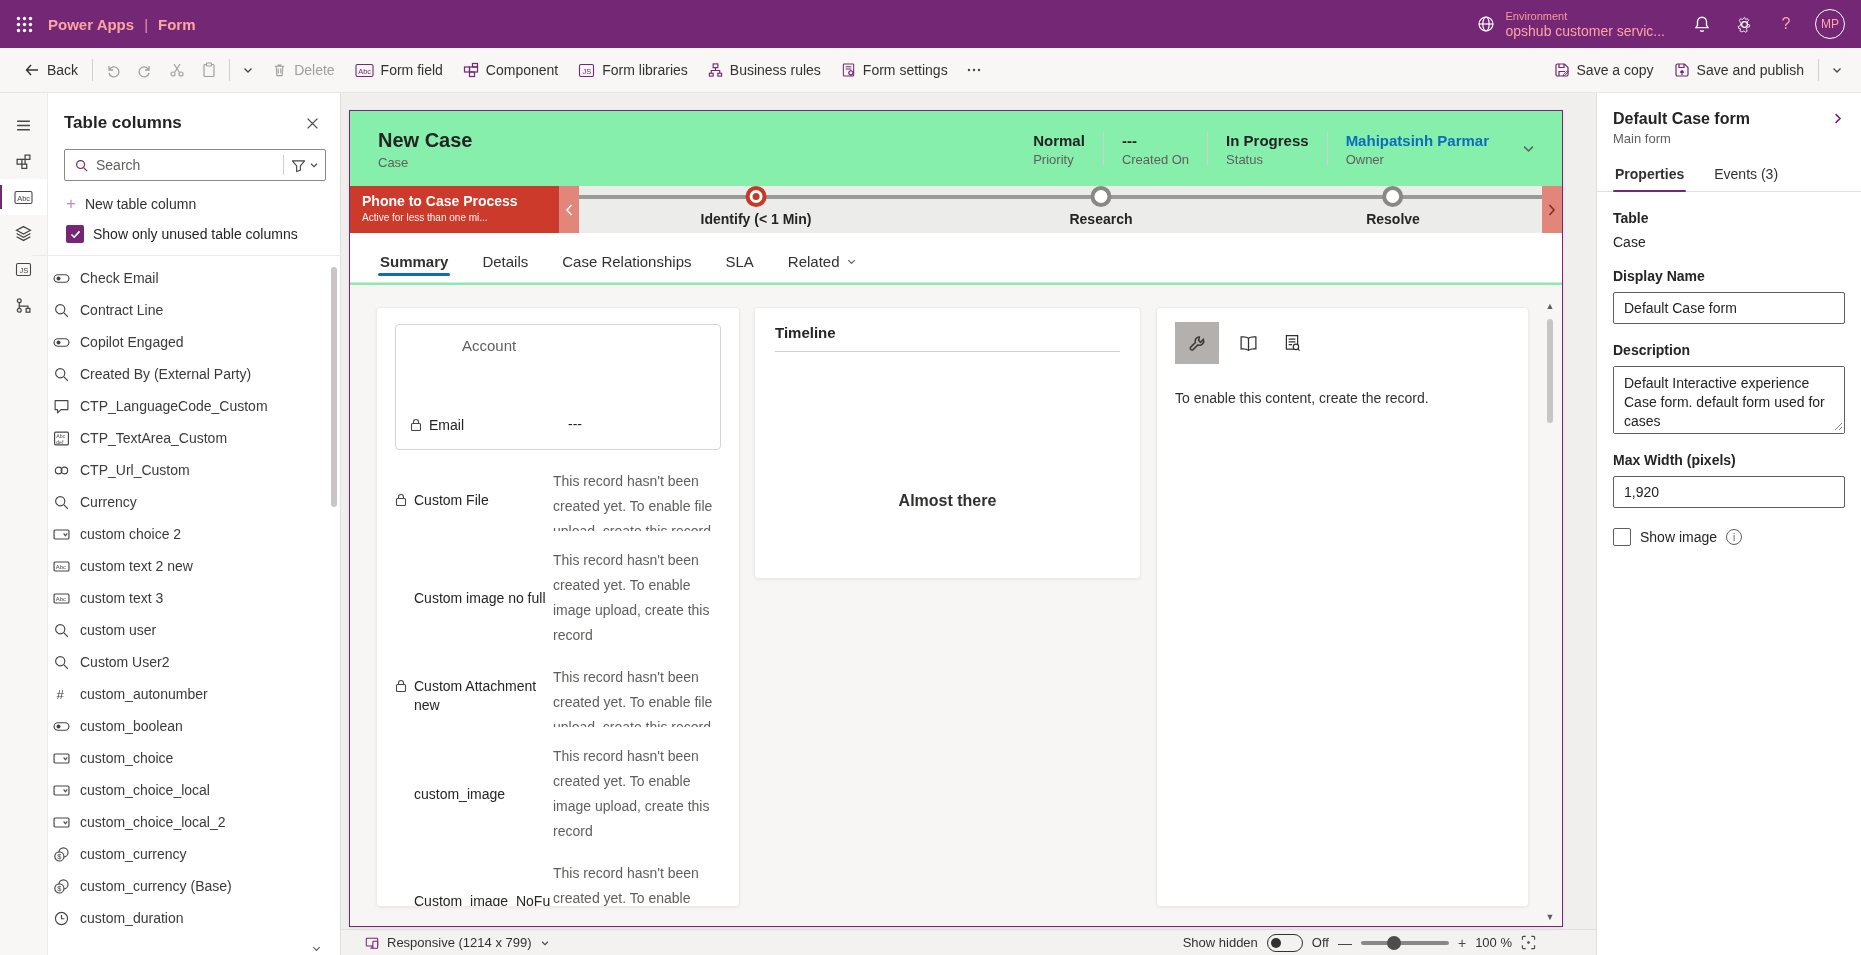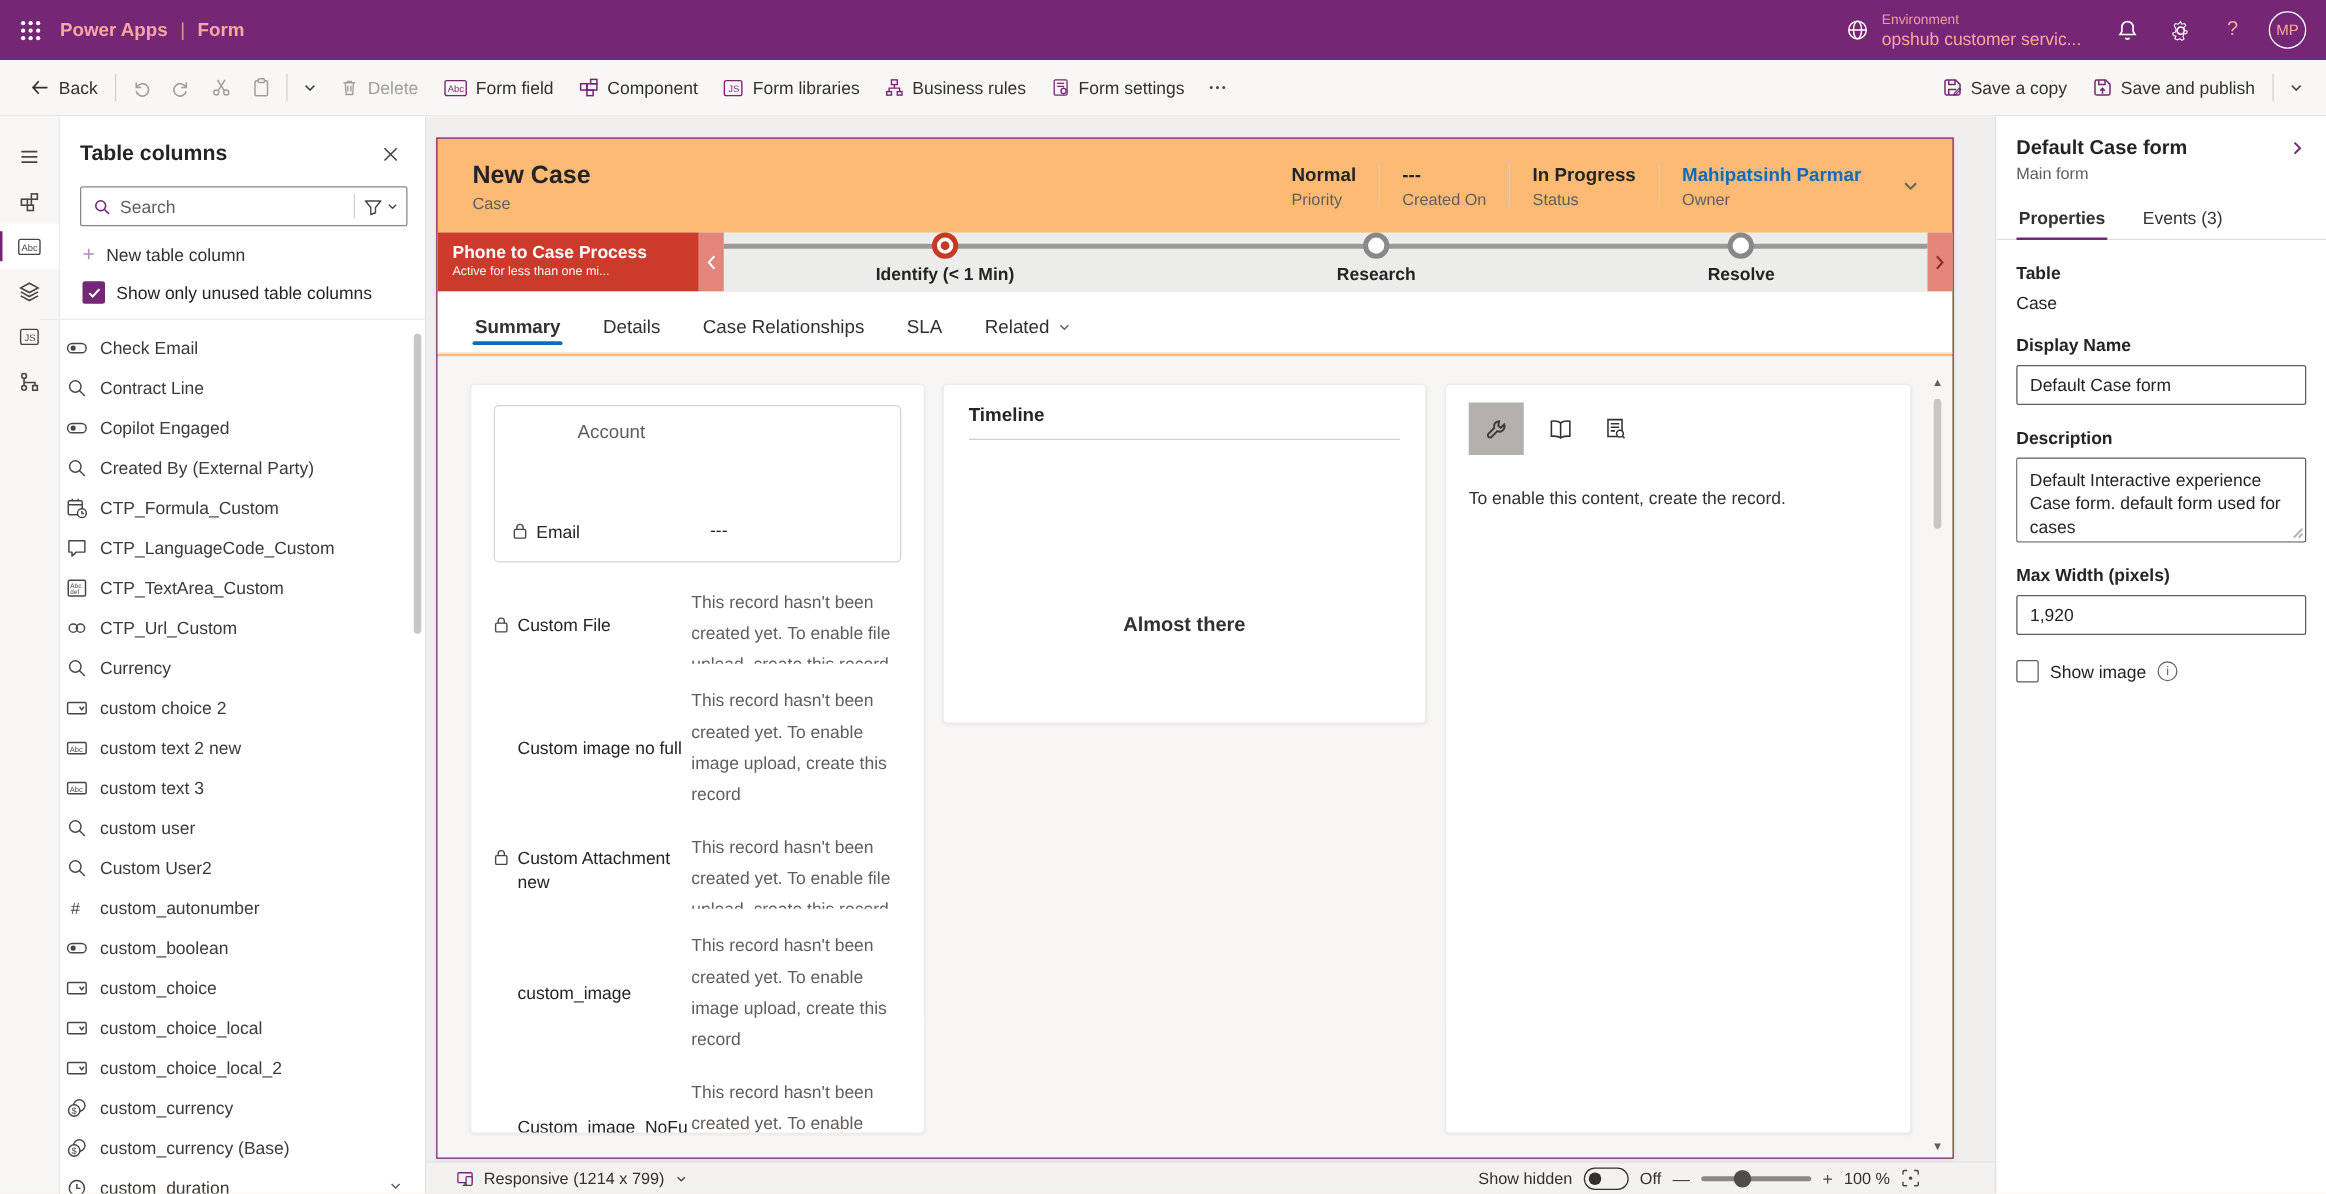--- a/index.html
+++ b/index.html
@@ -57,21 +57,21 @@
 .cbox { width:18px; height:18px; border-radius:2px; background:#742774; display:flex; align-items:center; justify-content:center; flex:0 0 18px; }
 .panel-div { height:1px; background:#edebe9; margin:0 -14px 0 -16px; }
 .col-list { flex:1; overflow:hidden; padding:6px 0 0 2px; }
 .col-item { height:32px; display:flex; align-items:center; gap:10px; padding:0 8px 0 2px; color:#3b3a39; cursor:pointer; white-space:nowrap; }
 .col-item .ci { width:18px; display:flex; justify-content:center; color:#484644; flex:0 0 18px; }
 .panel-sbar { position:absolute; right:3px; top:174px; width:6px; height:240px; border-radius:3px; background:#c8c6c4; }
 .panel-down { position:absolute; right:18px; bottom:1px; color:#605e5c; }
 
 
 .canvas { flex:1; background:#f0efee; display:flex; flex-direction:column; min-width:0; position:relative; }
-.form-card { width:1214px; height:818px; margin:17px 0 0 8px; background:#fdba74; border:1.5px solid #742774; position:relative; overflow:hidden; box-shadow:0 1px 4px rgba(0,0,0,.08); }
+.form-card { width:1214px; height:818px; margin:17px 0 0 8px; background:#86efac; border:1.5px solid #742774; position:relative; overflow:hidden; box-shadow:0 1px 4px rgba(0,0,0,.08); }
 
 
 .fhead { height:75px; display:flex; align-items:center; padding:0 20px 0 28px; }
 .ftitle .t { font-size:20px; font-weight:bold; color:#242424; line-height:26px; }
 .ftitle .s { font-size:13px; color:#605e5c; margin-top:2px; }
 .fhead-right { margin-left:auto; display:flex; align-items:center; }
 .hfield { padding:0 18px; text-align:left; }
 .hfield .v { font-size:15px; font-weight:bold; color:#242424; line-height:19px; white-space:nowrap; }
 .hfield .v.link { color:#0f6cbd; cursor:pointer; }
 .hfield .l { font-size:13px; color:#605e5c; margin-top:2px; }
@@ -496,31 +496,20 @@
               <svg viewBox="0 0 16 16" width="17" height="17" fill="none" stroke="currentColor" stroke-width="1.1">
                 <circle cx="6.8" cy="6.8" r="4.3"></circle>
                 <path d="M10 10l4 4"></path>
               </svg>
             </span>
             <span>Created By (External Party)</span>
           </div>
           <div class="col-item">
             <span class="ci">
               <svg viewBox="0 0 16 16" width="17" height="17" fill="none" stroke="currentColor" stroke-width="1.1">
-                <rect x="1.5" y="2.5" width="10.5" height="10.5" rx="1"></rect>
-                <path d="M1.5 5.5h10.5M4.5 2.5V1M9 2.5V1"></path>
-                <circle cx="11.8" cy="11.8" r="3.3" fill="#fff"></circle>
-                <path d="M11.8 10.2v1.8h1.5"></path>
-              </svg>
-            </span>
-            <span>CTP_Formula_Custom</span>
-          </div>
-          <div class="col-item">
-            <span class="ci">
-              <svg viewBox="0 0 16 16" width="17" height="17" fill="none" stroke="currentColor" stroke-width="1.1">
                 <path d="M2 2.5h12v8.5H7.5l-3.2 3v-3H2z" stroke-linejoin="round"></path>
               </svg>
             </span>
             <span>CTP_LanguageCode_Custom</span>
           </div>
           <div class="col-item">
             <span class="ci">
               <svg viewBox="0 0 16 16" width="17" height="17" fill="none" stroke="currentColor" stroke-width="1.1">
                 <rect x="1.5" y="2" width="13" height="12" rx="1"></rect>
                 <text x="3.1" y="7.6" font-size="4.8" fill="currentColor" stroke="none" font-family="inherit">Abc</text>

